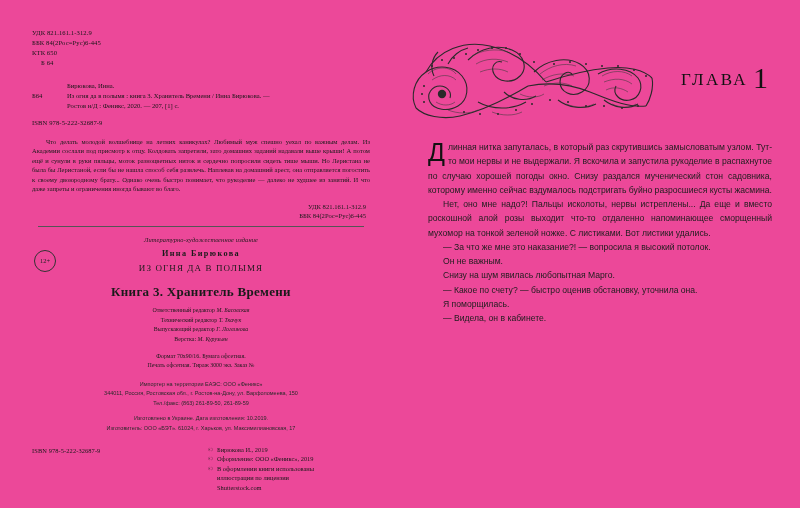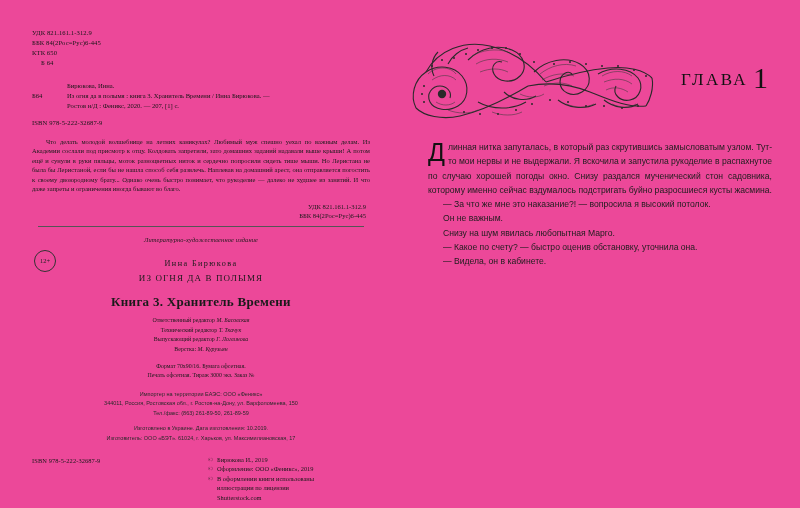--- a/index.html
+++ b/index.html
@@ -107,23 +107,24 @@
     line-height: 20px;
     text-align: center;
     color: #222;
   }
   .col-kind {
     font-style: italic;
     font-size: 6.4px;
     letter-spacing: .15px;
   }
   .col-author {
-    margin-top: 16px;
+    margin-top: 6px;
     font-size: 8.2px;
     letter-spacing: 1.4px;
+    font-weight: bold;
   }
   .col-title {
     margin-top: 5px;
     font-size: 9px;
     font-weight: normal;
     letter-spacing: 1.1px;
   }
   .col-subtitle {
     margin-top: 11px;
     font-size: 13px;
@@ -394,22 +395,24 @@
           <circle cx="196" cy="90" r="1"></circle>
             <circle cx="214" cy="92" r="1"></circle>
           <circle cx="230" cy="90" r="1"></circle>
         </g>
       </svg>
       <div class="chapter-label"><span>ГЛАВА</span><span class="chapter-number">1</span></div>
     </div>
 
     <div class="body-text">
       <p class="first"><span class="dropcap">Д</span><span>линная нитка запуталась, в который раз скрутившись замысловатым узлом. Тут-то мои нервы и не выдержали. Я вскочила и запустила рукоделие в распахнутое по случаю хорошей погоды окно. Снизу раздался мученический стон садовника, которому именно сейчас вздумалось подстригать буйно разросшиеся кусты жасмина.</span></p>
+      <p>Нет, оно мне надо?! Пальцы исколоты, нервы истреплены... Да еще и вместо роскошной алой розы выходит что-то отдаленно напоминающее сморщенный мухомор на тонкой зеленой ножке. С листиками. Вот листики удались.</p>
       <p>— За что же мне это наказание?! — вопросила я высокий потолок.</p>
       <p>Он не важным.</p>
       <p>Снизу на шум явилась любопытная Марго.</p>
       <p>— Какое по счету? — быстро оценив обстановку, уточнила она.</p>
+      <p>Я поморщилась.</p>
       <p>— Видела, он в кабинете.</p>
     </div>
 
   </div>
 
 </div>
 
 </body></html>

